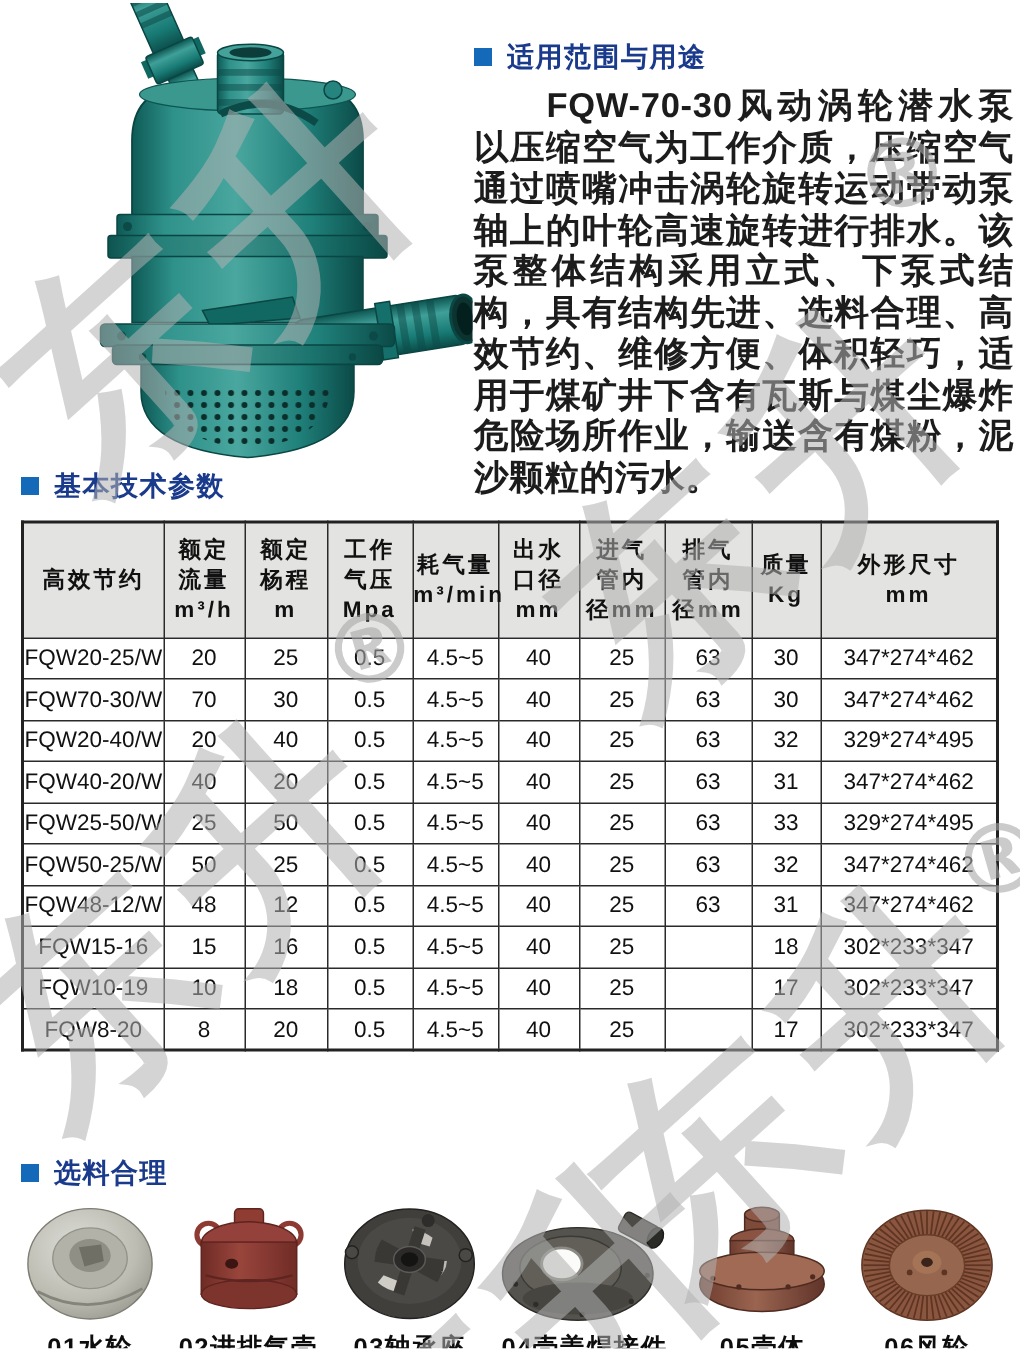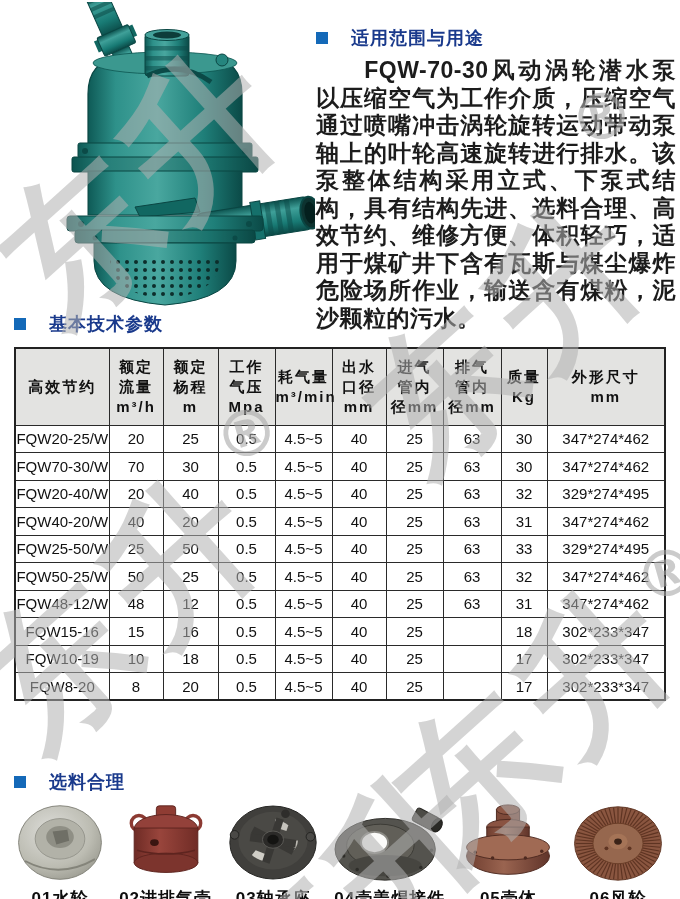--- a/index.html
+++ b/index.html
@@ -1,20 +1,20 @@
 <!DOCTYPE html>
 <html><head>
 <meta charset="utf-8">
 <style>
   * { margin:0; padding:0; box-sizing:border-box; }
   body { background:#fff; font-family:"Liberation Sans", sans-serif; }
   .page { position:relative; width:680px; height:899px; background:#ffffff; overflow:hidden; }
 
   
-  .sec-head { display:flex; align-items:center; gap:23px; }
+  .sec-head { display:flex; align-items:center; gap:10px; }
   .bullet { width:12px; height:12px; background:#1469b8; flex:0 0 auto; }
   .sec-title { font-family:"Liberation Serif", serif; font-weight:700; font-size:18px; color:#1a3a8c; letter-spacing:1px; }
 
   
   .pump-photo { position:absolute; left:15px; top:2px; width:300px; height:310px; }
 
   
   .usage { position:absolute; left:316px; top:26px; width:360px; }
   .usage p { margin-top:7px; font-size:23px; line-height:27.5px; text-align:justify; text-indent:2.1em;
              color:#1c1c1c; font-weight:600; letter-spacing:0.5px; }

